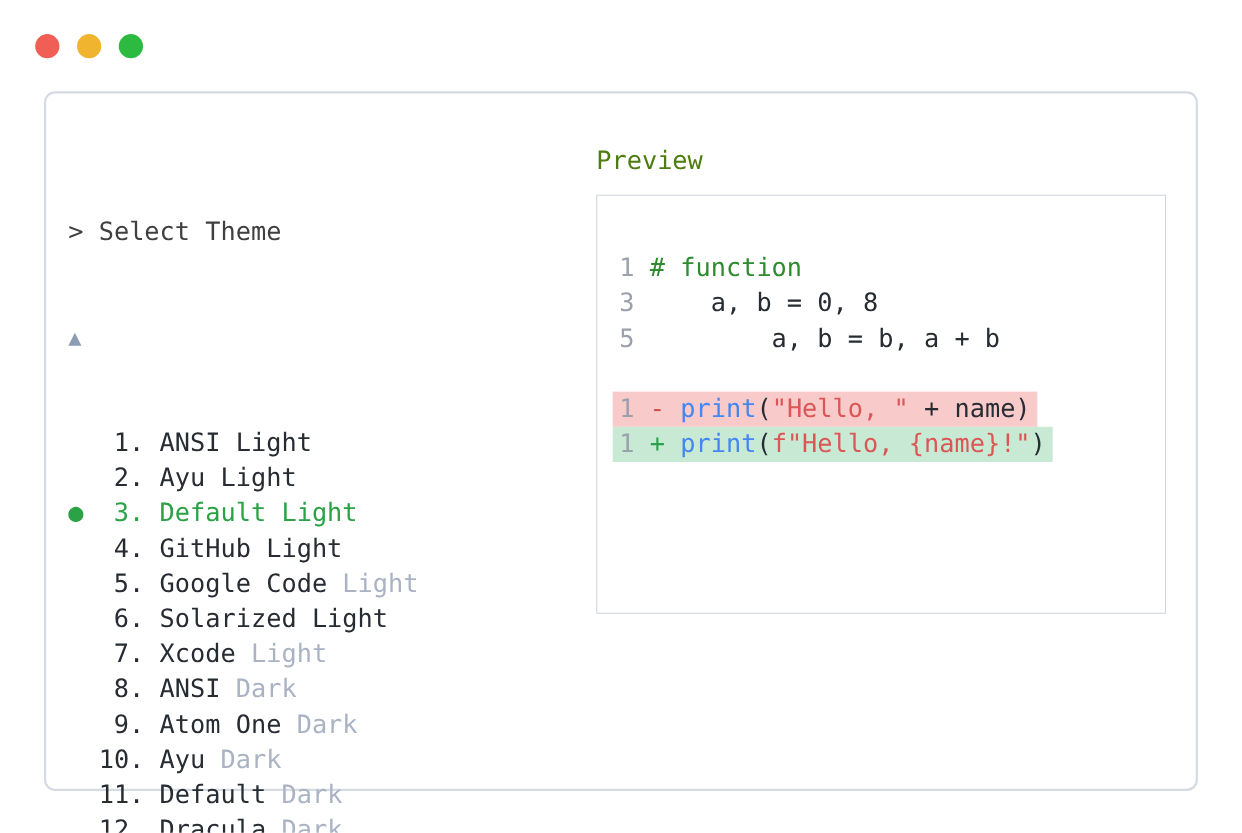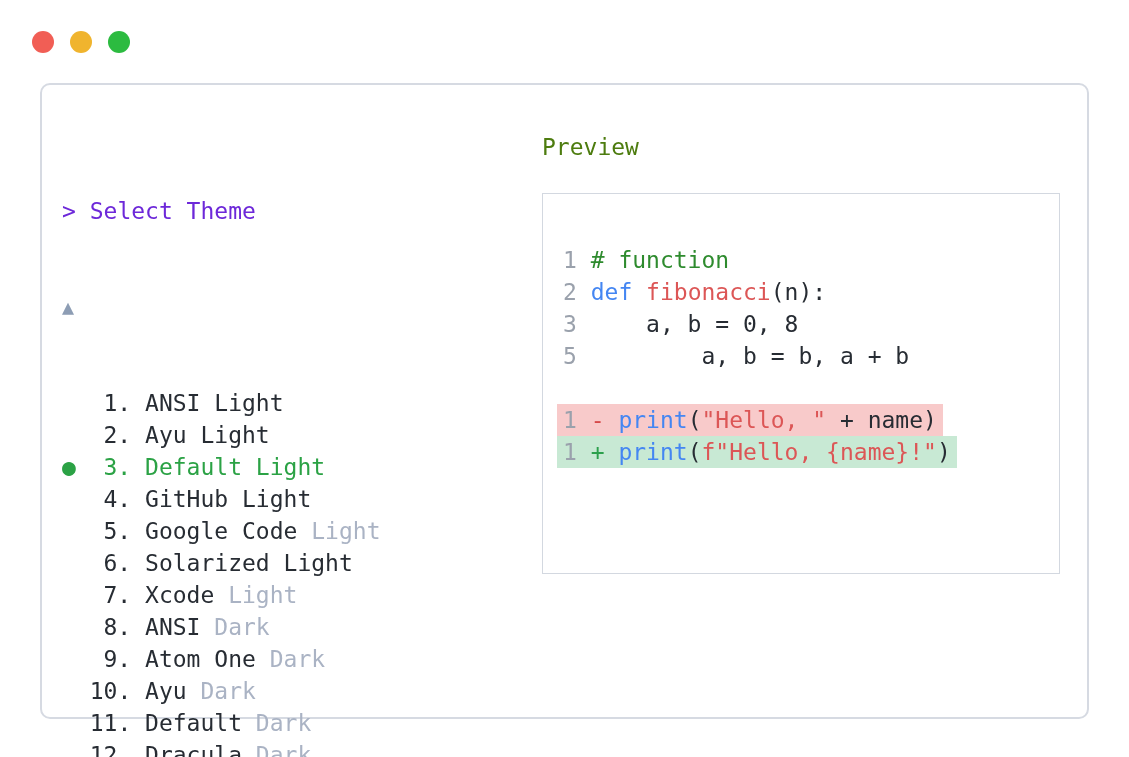--- a/index.html
+++ b/index.html
@@ -30,21 +30,21 @@
   }
 
   
   .picker {
     position: absolute; left: 20px; top: 46px;
     font-size: 23px; line-height: 32px;
     color: #272c33;
     white-space: pre;
   }
   .row { height: 32px; white-space: pre; }
-  .prompt-row { color: #6d28d9; }
+  .prompt-row { color: #404040; }
   .scroll-up { color: #8d9db4; font-size: 20px; }
   .marker { display: inline-block; width: 2ch; color: #2ba245; }
   .num { display: inline-block; width: 3ch; text-align: right; }
   .label { padding-left: 1ch; }
   .muted { color: #aab3c4; margin-top: 16px; }
   .sel { color: #2ba245; }
 
   
   .preview-label {
     position: absolute; left: 500px; top: 46px;
@@ -52,21 +52,20 @@
     color: #4d7c0f;
   }
   .preview-box {
     position: absolute; left: 500px; top: 92px;
     width: 518px; height: 381px;
     border: 1px solid #d3d8e0;
     background: #ffffff;
     padding: 50px 0 0 20px;
     font-size: 23px; line-height: 32px;
     overflow: hidden;
-    margin-top: 16px;
   }
   .code-row { height: 32px; white-space: pre; }
   .tok-ln  { display: inline-block; width: 2ch; color: #9aa1ac; }
   .tok-pl  { color: #272c33; }
   .tok-kw  { color: #4486f2; }
   .tok-fn  { color: #dc5656; }
   .tok-str { color: #dc5656; }
   .tok-com { color: #2e8b2e; }
   .tok-del { color: #d64949; }
   .tok-add { color: #2ca04c; }
@@ -90,21 +89,20 @@
     <div class="row scroll-up">▲</div>
     <div><div class="row"><span class="marker"> </span><span class="num">1.</span><span class="label">ANSI Light</span></div><div class="row"><span class="marker"> </span><span class="num">2.</span><span class="label">Ayu Light</span></div><div class="row"><span class="marker">●</span><span class="num sel">3.</span><span class="label sel">Default Light</span></div><div class="row"><span class="marker"> </span><span class="num">4.</span><span class="label">GitHub Light</span></div><div class="row"><span class="marker"> </span><span class="num">5.</span><span class="label">Google Code</span><span class="muted"> Light</span></div><div class="row"><span class="marker"> </span><span class="num">6.</span><span class="label">Solarized Light</span></div><div class="row"><span class="marker"> </span><span class="num">7.</span><span class="label">Xcode</span><span class="muted"> Light</span></div><div class="row"><span class="marker"> </span><span class="num">8.</span><span class="label">ANSI</span><span class="muted"> Dark</span></div><div class="row"><span class="marker"> </span><span class="num">9.</span><span class="label">Atom One</span><span class="muted"> Dark</span></div><div class="row"><span class="marker"> </span><span class="num">10.</span><span class="label">Ayu</span><span class="muted"> Dark</span></div><div class="row"><span class="marker"> </span><span class="num">11.</span><span class="label">Default</span><span class="muted"> Dark</span></div><div class="row"><span class="marker"> </span><span class="num">12.</span><span class="label">Dracula</span><span class="muted"> Dark</span></div></div>
     
     
   </div>
 
   <div class="preview-label">Preview</div>
   <div class="preview-box">
     <div>
         <div class="code-row"><span class="tok-ln">1</span><span class="tok-com"># function</span></div>
-        <div class="code-row"><span class="tok-ln">2</span><span class="tok-kw">def</span><span class="tok-pl"> </span><span class="tok-fn">fibonacci</span><span class="tok-pl">(n):</span></div>
         <div class="code-row"><span class="tok-ln">3</span><span class="tok-pl">    a, b = 0, 8</span></div>
         <div class="code-row"><span class="tok-ln">5</span><span class="tok-pl">        a, b = b, a + b</span></div>
         <div class="code-row"></div>
         <div class="code-row"><span class="diff-bg del"><span class="tok-ln">1</span><span class="tok-del">- </span><span class="tok-kw">print</span><span class="tok-pl">(</span><span class="tok-str">"Hello, "</span><span class="tok-pl"> + name)</span></span></div>
         <div class="code-row"><span class="diff-bg add"><span class="tok-ln">1</span><span class="tok-add">+ </span><span class="tok-kw">print</span><span class="tok-pl">(</span><span class="tok-str">f"Hello, {name}!"</span><span class="tok-pl">)</span></span></div>
       </div>
   </div>
 
 </div>
 

